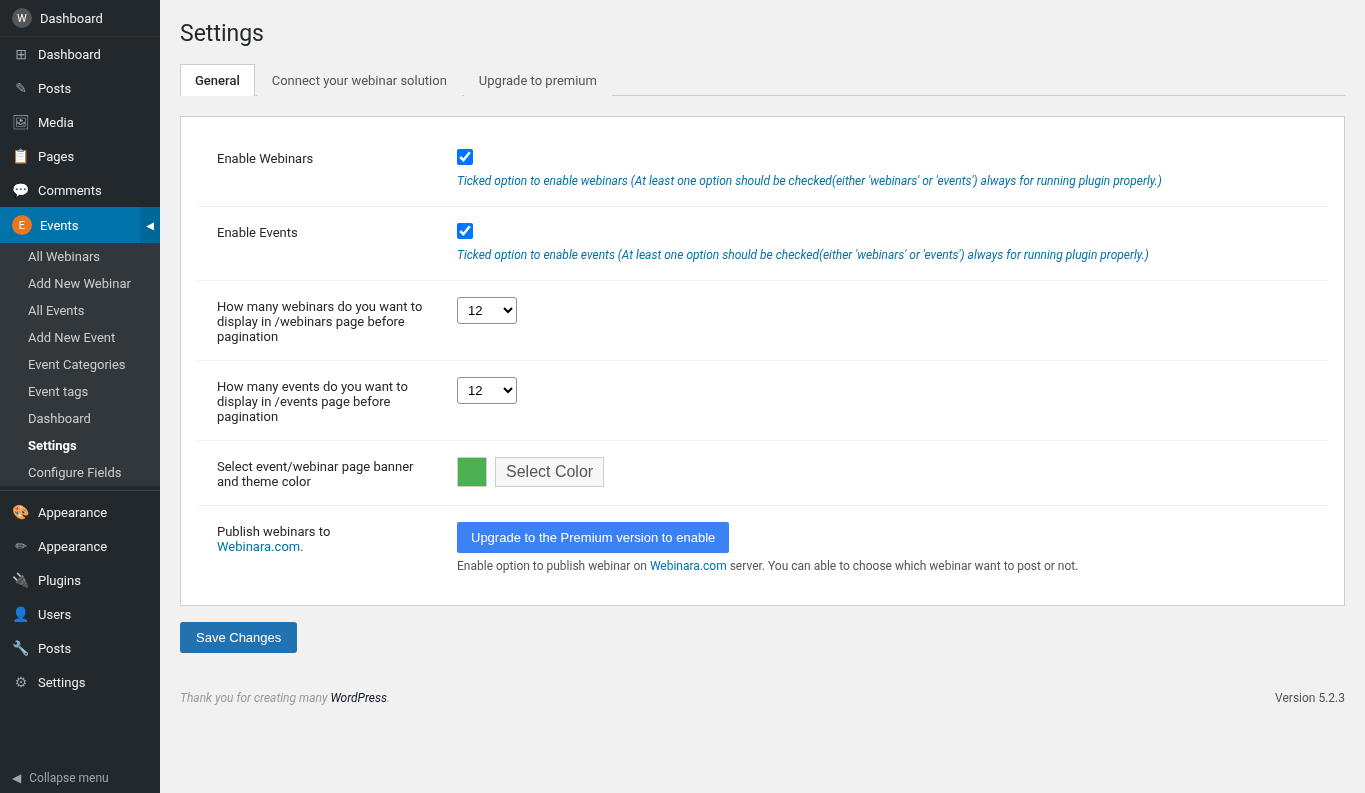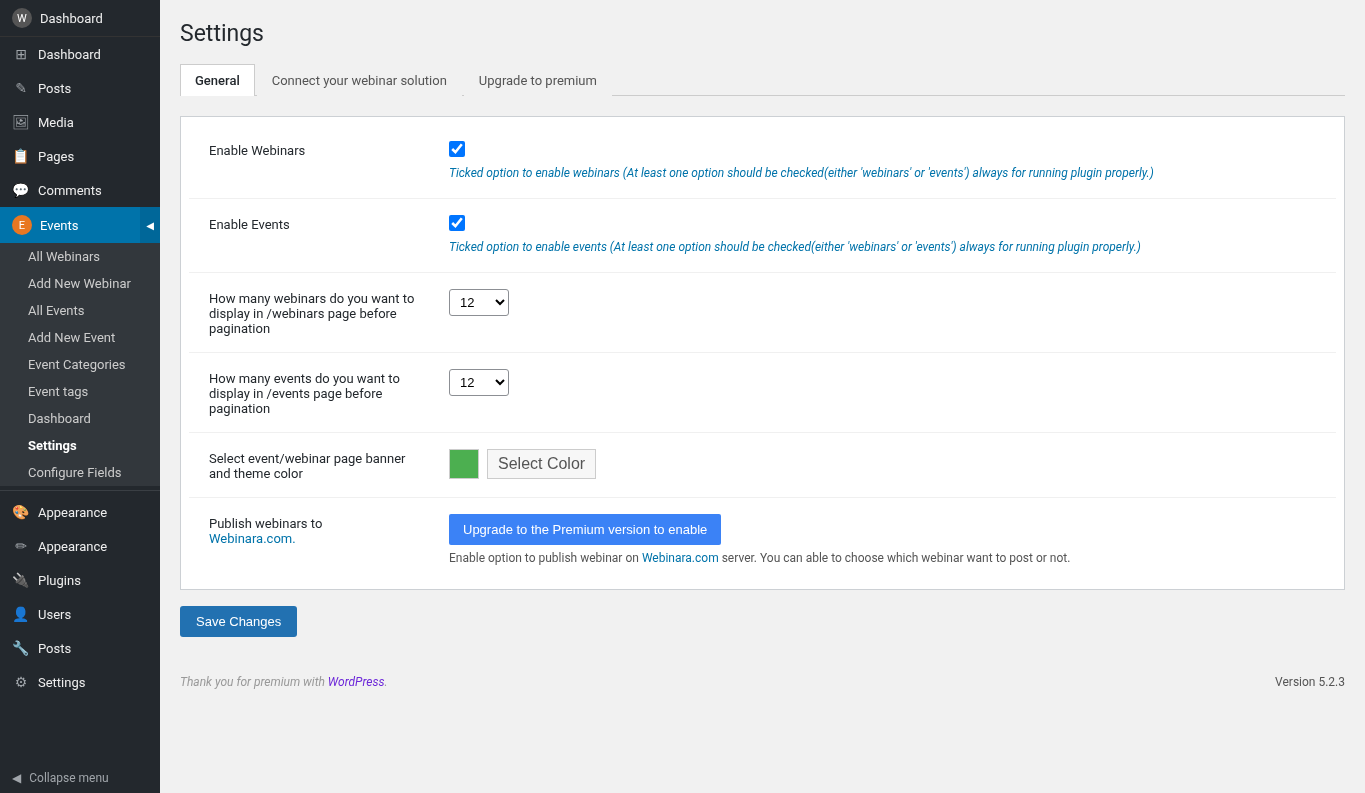--- a/index.html
+++ b/index.html
@@ -131,21 +131,21 @@
       border-color: #ccc;
       border-bottom-color: #fff;
       color: #23282d;
       font-weight: 500;
     }
 
     
     .settings-form {
       background: #fff;
       border: 1px solid #ccd0d4;
-      padding: 8px;
+      padding: 16px;
     }
     .form-row {
       display: flex;
       padding: 16px 20px;
       border-bottom: 1px solid #f0f0f0;
       align-items: flex-start;
       gap: 20px;
     }
     .form-row:last-child { border-bottom: none; }
     .form-label {
@@ -237,21 +237,21 @@
     
     .footer {
       margin-top: 30px;
       font-size: 12px;
       color: #999;
       font-style: italic;
       display: flex;
       justify-content: space-between;
       padding-top: 8px;
     }
-    .footer a { color: #6d28d9; text-decoration: none; }
+    .footer a { color: #0f172a; text-decoration: none; }
     .footer-version { font-style: normal; color: #555; }
   </style>
 </head>
 <body>
 
 <div id="sidebar">
 
   <div class="sidebar-logo">
     <div class="sidebar-logo-icon">W</div>
     <span>Dashboard</span>
@@ -404,18 +404,18 @@
     </div>
 
   </div>
 
   <div class="save-section">
     <button class="save-btn">Save Changes</button>
   </div>
 
   <div class="footer">
     <div>
-      <span>Thank you for premium with </span><a href="#">WordPress</a><span>.</span>
+      <span>Thank you for creating many </span><a href="#">WordPress</a><span>.</span>
     </div>
     <div class="footer-version">Version 5.2.3</div>
   </div>
 
 </div>
 
 </body></html>

